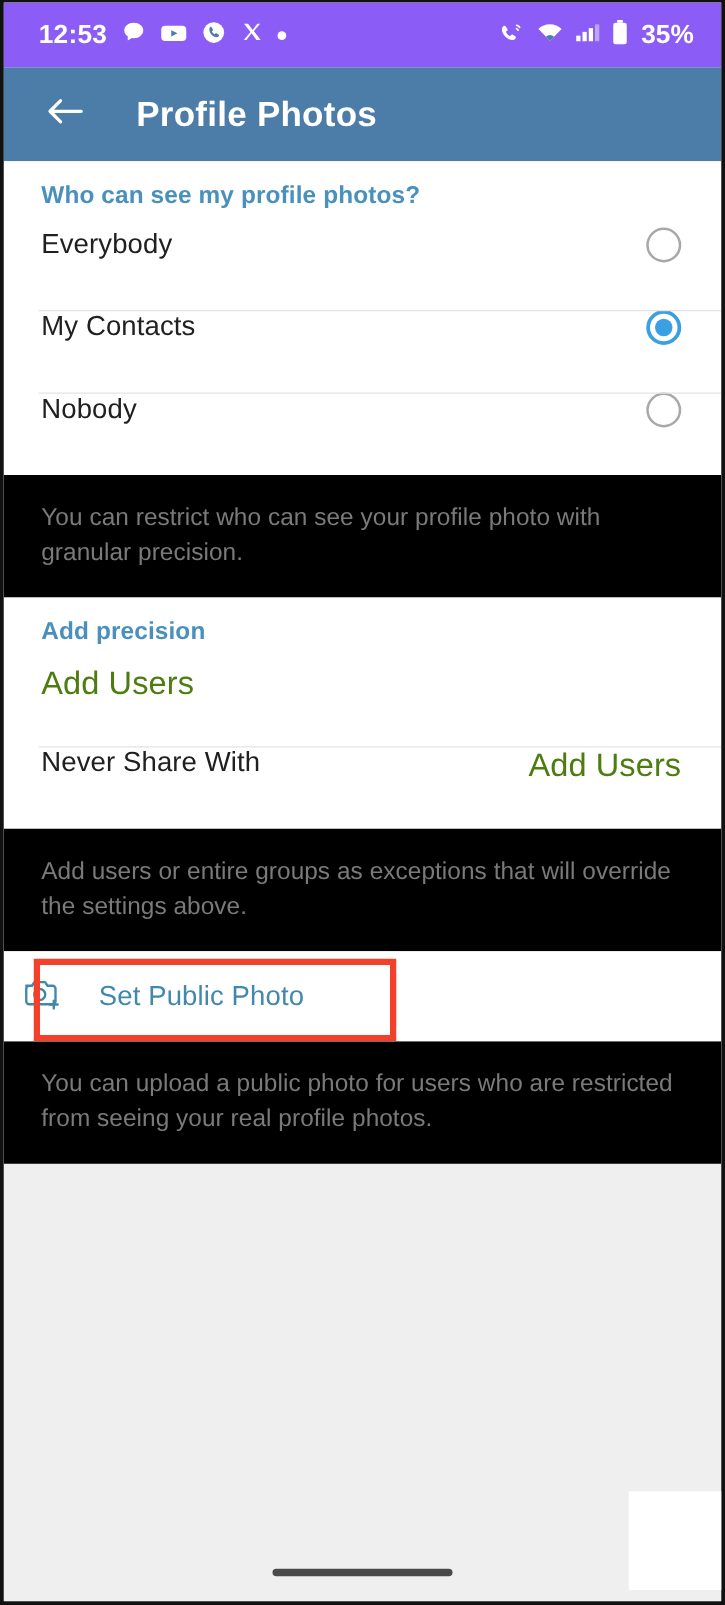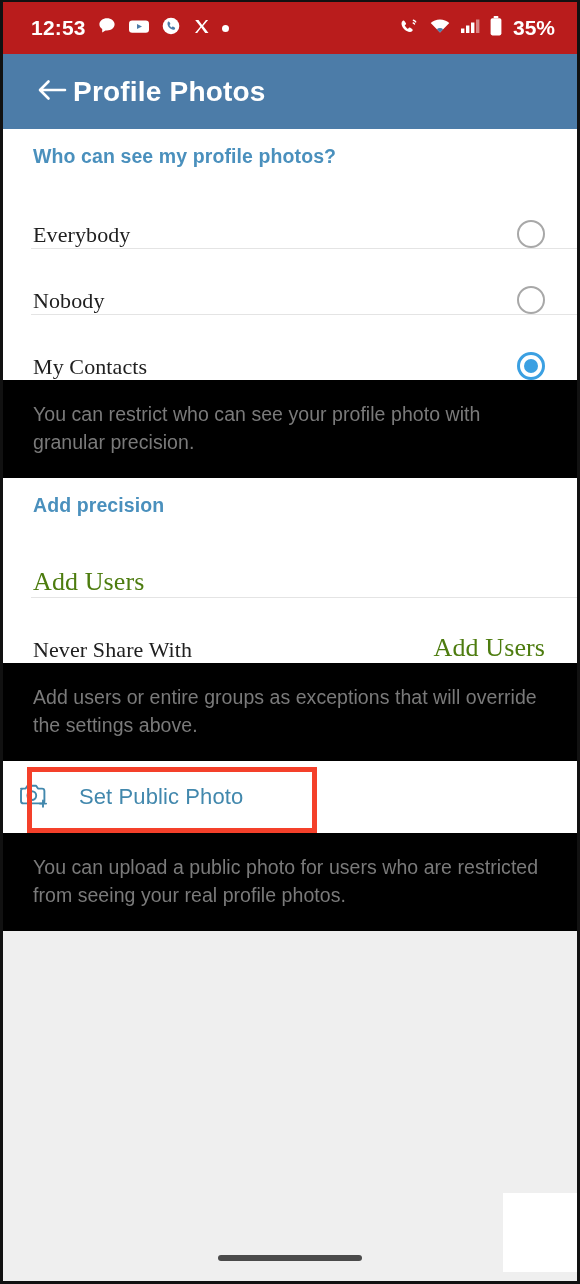--- a/index.html
+++ b/index.html
@@ -21,21 +21,21 @@
     box-sizing: border-box;
     border-left: 3px solid #111111;
     border-right: 3px solid #111111;
     border-top: 2px solid #111111;
     border-bottom: 3px solid #111111;
   }
 
   
   .statusbar {
     height: 52px;
-    background: #b91c1c;
+    background: #8b5cf6;
     display: flex;
     align-items: center;
     justify-content: space-between;
     padding: 0 22px 0 28px;
     box-sizing: border-box;
     color: #ffffff;
   }
   .status-left {
     display: flex;
     align-items: center;
@@ -80,20 +80,21 @@
     height: 42px;
     display: flex;
     align-items: center;
     justify-content: center;
     cursor: pointer;
   }
   .appbar-title {
     font-size: 28px;
     font-weight: 700;
     color: #ffffff;
+    margin-left: 36px;
     letter-spacing: 0.2px;
   }
 
   
   .content {
     background: #efefef;
     height: calc(100% - 127px);
     overflow: hidden;
   }
   .card { background: #ffffff; }
@@ -101,28 +102,27 @@
   .section-header {
     font-size: 19.5px;
     font-weight: 700;
     color: #4a90bd;
     padding: 16px 30px 14px 30px;
     letter-spacing: 0.1px;
   }
 
   .row {
     display: flex;
-    align-items: flex-end;
+    align-items: flex-start;
     justify-content: space-between;
     padding: 0 32px 0 30px;
     height: 66px;
     box-sizing: border-box;
     cursor: pointer;
     position: relative;
-    font-family: Liberation Serif, serif;
   }
   .row.divided::before {
     content: "";
     position: absolute;
     top: 0; left: 28px; right: 0;
     height: 1px;
     background: #e4e4e4;
   }
   .row-label {
     font-size: 22px;
@@ -306,27 +306,27 @@
 
     <div class="card">
       <div class="section-header">Who can see my profile photos?</div>
 
       <div class="row">
         <span class="row-label">Everybody</span>
         <span class="radio"></span>
       </div>
 
       <div class="row divided">
+        <span class="row-label">My Contacts</span>
+        <span class="radio checked"></span>
+      </div>
+
+      <div class="row divided">
         <span class="row-label">Nobody</span>
         <span class="radio"></span>
-      </div>
-
-      <div class="row divided">
-        <span class="row-label">My Contacts</span>
-        <span class="radio checked"></span>
       </div>
     </div>
 
     <div class="note">You can restrict who can see your profile photo with granular precision.</div>
 
     <div class="card">
       <div class="section-header">Add precision</div>
 
       <div class="row">
         <span class="row-action">Add Users</span>

